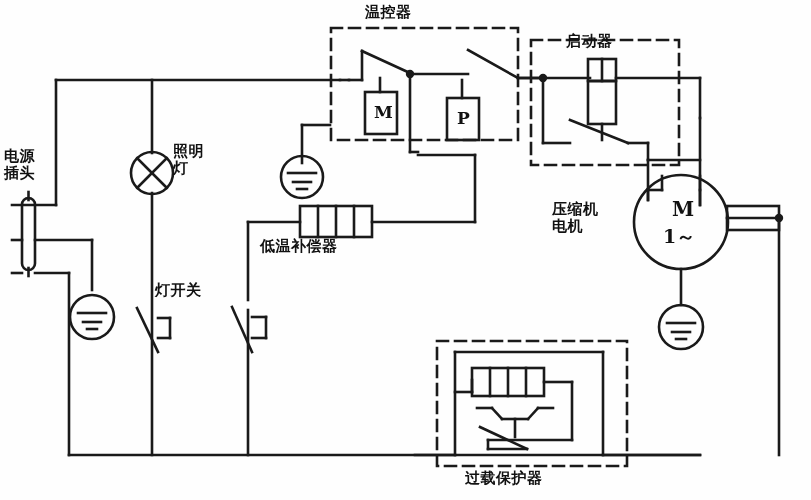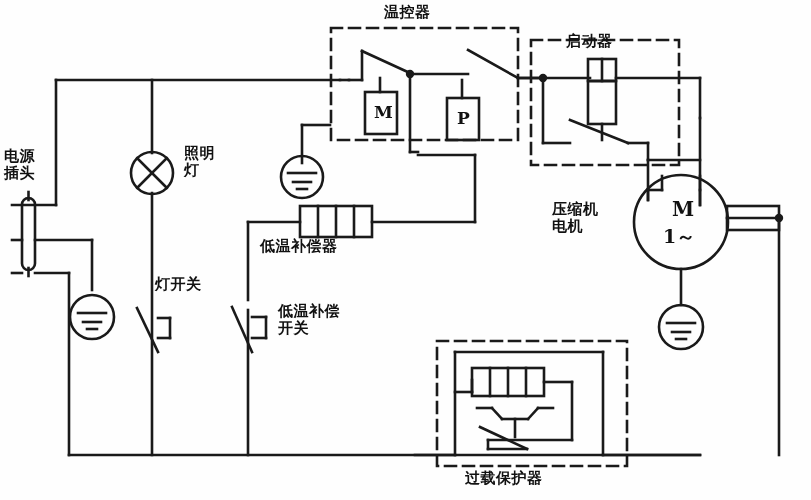--- a/index.html
+++ b/index.html
@@ -207,31 +207,29 @@
       <path d="M488,440 V449"></path>
       <path d="M488,449 H527"></path>
     </g>
 
   </g>
 </svg>
 
 <div class="lbl l16" style="left:4px;top:148px;">电源
 插头</div>
 
-<div class="lbl l16" style="left:184px;top:145px;">照明
+<div class="lbl l16" style="left:173px;top:145px;font-family:Liberation Mono, monospace;">照明
 灯</div>
 
-<div class="lbl l16" style="left:155px;top:276px;">灯开关</div>
+<div class="lbl l16" style="left:155px;top:284px;font-family:Liberation Mono, monospace;">灯开关</div>
 
 <div class="lbl l16" style="left:260px;top:238px;">低温补偿器</div>
 
-<div class="lbl l16" style="left:278px;top:303px;">低温补偿
-开关</div>
-
-<div class="lbl l16" style="left:384px;top:4px;">温控器</div>
+
+<div class="lbl l16" style="left:365px;top:4px;">温控器</div>
 
 <div class="lbl l16" style="left:566px;top:33px;">启动器</div>
 
 <div class="lbl l16" style="left:552px;top:201px;text-align:left;">压缩机
 电机</div>
 
 <div class="lbl l16" style="left:465px;top:470px;font-family:Liberation Serif, serif;">过载保护器</div>
 
 <div class="sym" style="left:374px;top:102px;">M</div>
 <div class="sym" style="left:457px;top:108px;">P</div>

